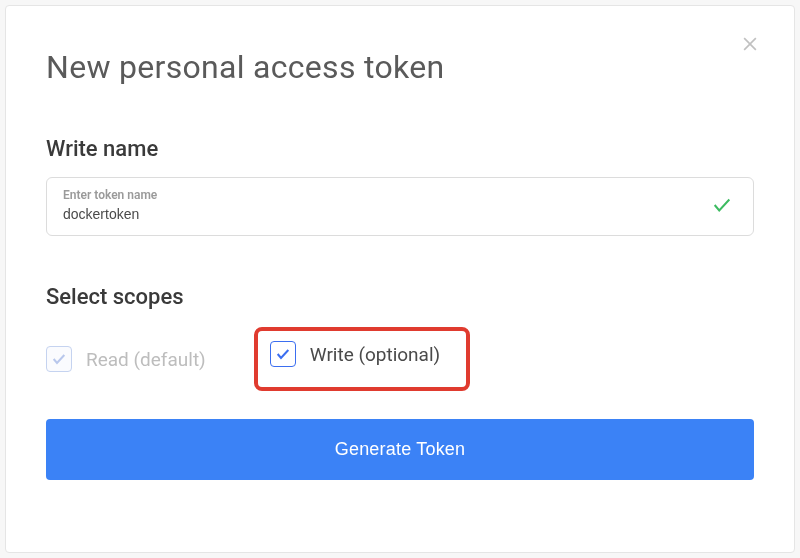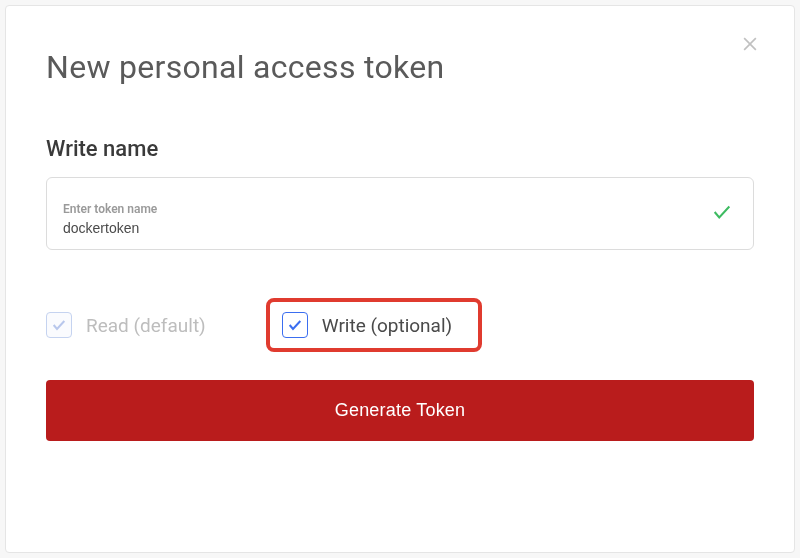--- a/index.html
+++ b/index.html
@@ -50,21 +50,21 @@
     .section-label {
       font-size: 22px;
       font-weight: 500;
       color: #3a3a3a;
       margin-bottom: 16px;
     }
     .input-wrapper {
       position: relative;
       border: 1px solid #dcdcdc;
       border-radius: 6px;
-      padding: 24px 16px 12px 16px;
+      padding: 10px 16px 12px 16px;
       margin-bottom: 48px;
     }
     .input-floating-label {
       font-size: 12px;
       font-weight: 600;
       color: #9a9a9a;
       display: block;
       margin-bottom: 2px;
     }
     .token-input {
@@ -81,21 +81,21 @@
       top: 50%;
       transform: translateY(-50%);
       color: #3dbb61;
     }
     .valid-check svg {
       width: 22px;
       height: 22px;
     }
     .scopes-row {
       display: flex;
-      gap: 60px;
+      gap: 48px;
       margin-bottom: 28px;
       margin-top: 18px;
     }
     .scope-option {
       display: flex;
       align-items: center;
       gap: 14px;
     }
     .checkbox {
       width: 26px;
@@ -124,28 +124,28 @@
       font-size: 19px;
       color: #bdbdbd;
     }
     .scope-label-active {
       font-size: 19px;
       color: #4a4a4a;
     }
     .highlight-box {
       border: 4px solid #e03b2f;
       border-radius: 8px;
-      padding: 10px 26px 10px 12px;
+      padding: 10px 26px 20px 12px;
       display: flex;
       align-items: center;
       gap: 14px;
     }
     .generate-btn {
       width: 100%;
-      background: #b91c1c;
+      background: #3b82f6;
       color: #ffffff;
       border: none;
       border-radius: 4px;
       padding: 20px;
       font-size: 18px;
       font-weight: 500;
       cursor: pointer;
       letter-spacing: 0.2px;
     }
   </style>
@@ -169,20 +169,21 @@
   <div class="input-wrapper">
     <span class="input-floating-label">Enter token name</span>
     <input type="text" class="token-input" value="dockertoken" style="">
     <span class="valid-check">
       <svg viewBox="0 0 24 24" fill="none" stroke="currentColor" stroke-width="2.2">
         <polyline points="4 12 9 18 20 6"></polyline>
       </svg>
     </span>
   </div>
 
+  <div class="section-label">Select scopes</div>
 
   <div class="scopes-row">
     <div class="scope-option">
       <div class="checkbox checkbox-disabled">
         <svg width="16" height="16" viewBox="0 0 24 24" fill="none" stroke-width="3">
           <polyline points="4 12 9 18 20 6"></polyline>
         </svg>
       </div>
       <span class="scope-label-disabled">Read (default)</span>
     </div>

